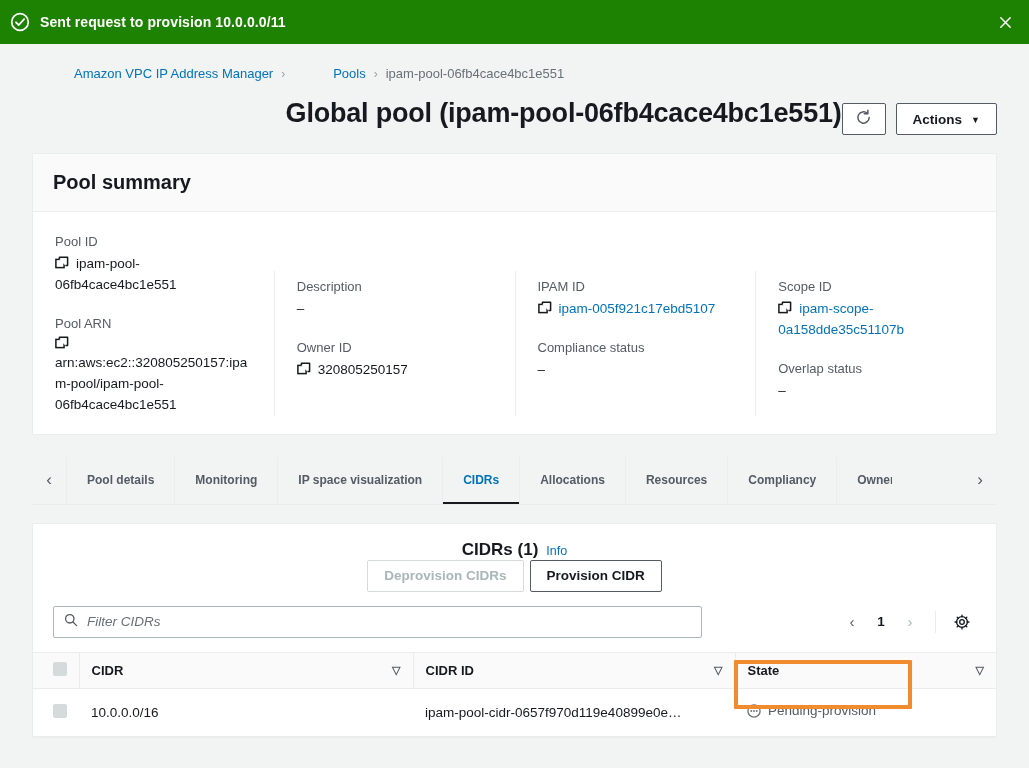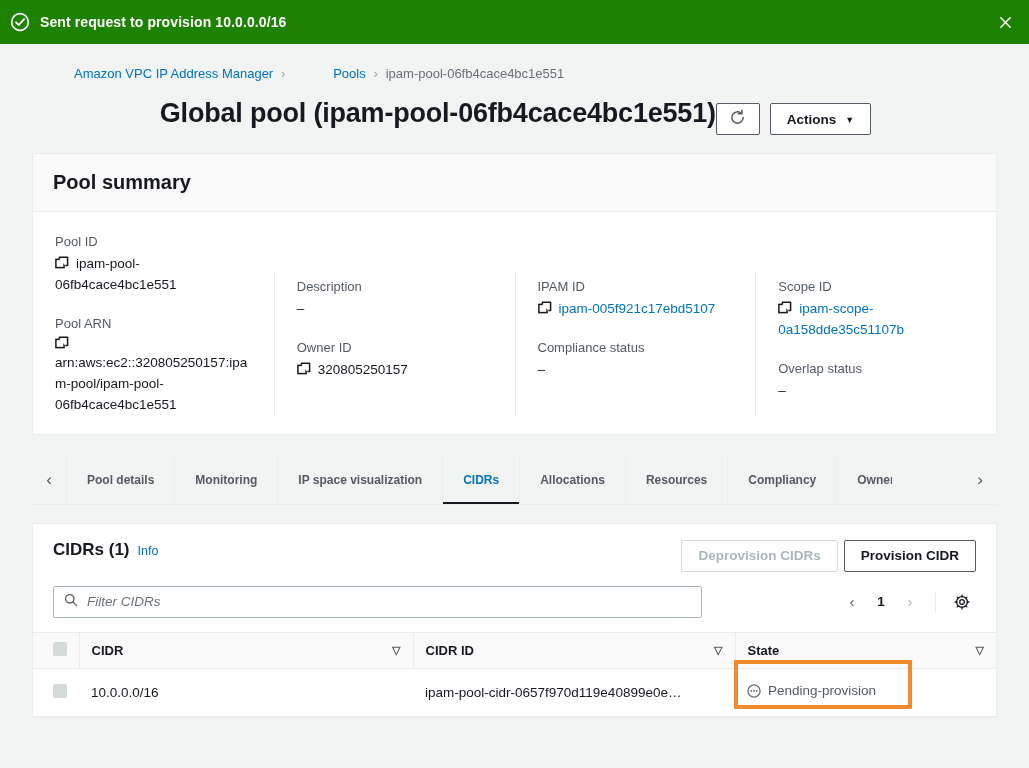--- a/index.html
+++ b/index.html
@@ -41,21 +41,21 @@
     display: flex; align-items: center;
     font-size: 13px;
     padding: 22px 0 6px 2px;
     gap: 8px;
   }
   .crumb-link { color: #0073bb; cursor: pointer; margin-left: 40px; }
   .crumb-current { color: #687078; }
   .crumb-sep { color: #95a5a6; font-size: 12px; }
 
   .page-head {
-    display: flex; align-items: flex-start; justify-content: center;
+    display: flex; align-items: flex-start; justify-content: flex-end;
     padding: 10px 0 18px 2px;
   }
   .page-title {
     font-size: 27px;
     font-weight: 700;
     color: #16191f;
     letter-spacing: -.2px;
     line-height: 1.25;
   }
   .head-actions { display: flex; gap: 10px; padding-top: 6px; }
@@ -162,22 +162,23 @@
     content: "";
     position: absolute;
     left: 0; right: 0; bottom: -1px;
     height: 3px; background: #16191f;
   }
   .tab.clipped { overflow: hidden; max-width: 56px; padding-right: 0; }
 
   
   .cidr-card { margin-top: 18px; }
   .cidr-head {
-    display: flex; align-items: flex-start; justify-content: space-between;
+    display: flex; align-items: center; justify-content: space-between;
     padding: 16px 20px 14px 20px;
+    flex-direction: column;
   }
   .cidr-title { display: flex; align-items: baseline; gap: 8px; }
   .cidr-title h2 { font-size: 17px; font-weight: 700; }
   .info-link { font-size: 12.5px; color: #0073bb; cursor: pointer; }
   .cidr-head-btns { display: flex; gap: 6px; }
 
   .filter-row {
     display: flex; align-items: center; justify-content: space-between;
     padding: 0 20px 14px 20px;
     gap: 12px;
@@ -279,21 +280,21 @@
 </head>
 <body>
 
 <div class="flash">
   <span class="flash-icon">
     <svg viewBox="0 0 20 20" width="20" height="20">
       <circle cx="10" cy="10" r="8.3" fill="none" stroke="#ffffff" stroke-width="1.7"></circle>
       <path d="M6 10.3 L8.8 13 L14.1 7.2" fill="none" stroke="#ffffff" stroke-width="1.8" stroke-linecap="round" stroke-linejoin="round"></path>
     </svg>
   </span>
-  <span class="flash-text">Sent request to provision 10.0.0.0/16</span>
+  <span class="flash-text">Sent request to provision 10.0.0.0/11</span>
   <span class="flash-close">
     <svg viewBox="0 0 16 16" width="15" height="15">
       <path d="M3 3 L13 13 M13 3 L3 13" stroke="#ffffff" stroke-width="1.6" stroke-linecap="round"></path>
     </svg>
   </span>
 </div>
 
 <div class="page">
 
   <nav class="breadcrumb">

